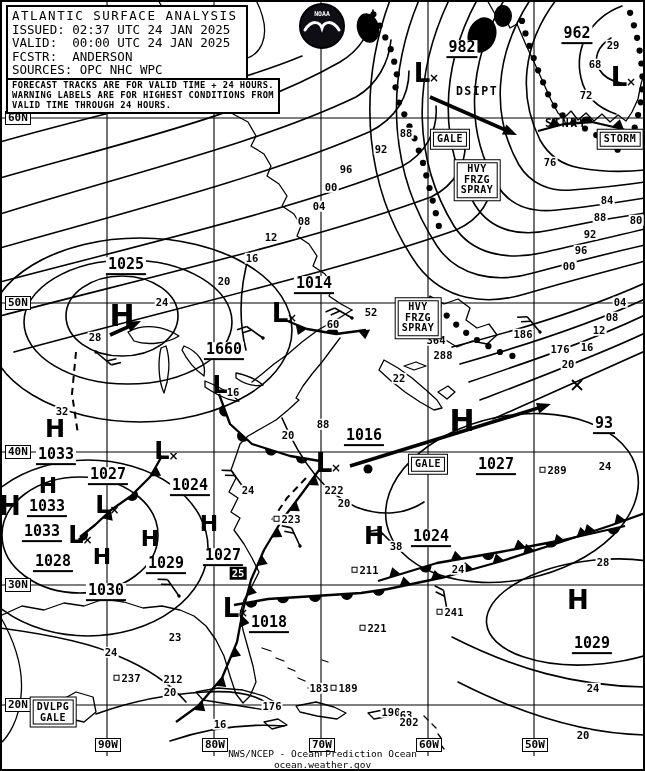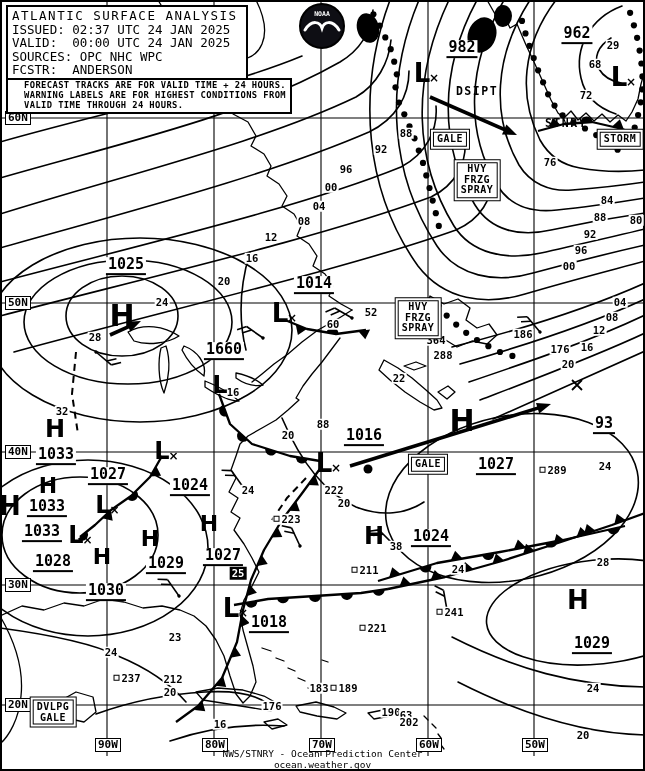--- a/index.html
+++ b/index.html
@@ -6,21 +6,21 @@
   .map{position:relative;width:645px;height:771px;background:#fff;overflow:hidden;
        font-family:"DejaVu Sans Mono",monospace;box-shadow:inset 0 0 0 2px #000;}
   .map svg{position:absolute;left:0;top:0;}
   #labels{position:absolute;left:0;top:0;width:100%;height:100%;}
   .hdr{position:absolute;left:6px;top:5px;background:#fff;border:2px solid #000;
        padding:2px 8px 3px 4px;z-index:6;}
   .hdr div{font-weight:normal;font-size:12.5px;line-height:13.5px;white-space:pre;
        font-family:"DejaVu Sans Mono",monospace;}
   .hdr .t{letter-spacing:1.5px;}
   .ntc{position:absolute;left:6px;top:78px;background:#fff;border:2px solid #000;
-       padding:1px 4px 2px 16px;z-index:6;max-width:292px;}
+       padding:1px 4px 2px 4px;z-index:6;max-width:292px;}
   .ntc div{font-weight:bold;font-size:8.8px;line-height:9.8px;letter-spacing:.4px;
        font-family:"DejaVu Sans Mono",monospace;}
   .center{position:absolute;transform:translate(-50%,-50%);font-weight:bold;line-height:.9;
        font-family:"DejaVu Sans",sans-serif;z-index:4;}
   .center .cx{position:absolute;left:92%;top:48%;font-size:12px;font-weight:bold;}
   .pval{position:absolute;transform:translate(-50%,-50%);font-weight:bold;font-size:15px;
        line-height:1.05;border-bottom:2px solid #000;background:#fff;padding:0 2px;z-index:4;
        font-family:"DejaVu Sans Mono",monospace;}
   .slab{position:absolute;transform:translate(-50%,-50%);font-weight:bold;font-size:10.5px;
        line-height:1;background:#fff;padding:0 1px;z-index:3;white-space:nowrap;
@@ -294,22 +294,22 @@
       <circle cx="322" cy="26" r="22" fill="#0e0e14" stroke="#000" stroke-width="2"></circle>
       <path d="M305,30 C312,19 320,22 322,28 C324,22 332,19 339,30" fill="none" stroke="#fff" stroke-width="3" stroke-linecap="round"></path>
       <text id="logo-text" x="322" y="16" fill="#fff" font-size="6.5" font-family="DejaVu Sans Mono, monospace" font-weight="bold" text-anchor="middle">NOAA</text>
     </g>
   </svg>
 
   <div class="hdr">
     <div class="t">ATLANTIC SURFACE ANALYSIS</div>
     <div>ISSUED: 02:37 UTC 24 JAN 2025</div>
     <div>VALID:  00:00 UTC 24 JAN 2025</div>
+    <div>FCSTR:  ANDERSON</div>
     <div>SOURCES: OPC NHC WPC</div>
-    <div>FCSTR:  ANDERSON</div>
   </div>
 
   <div class="ntc">
     <div>FORECAST TRACKS ARE FOR VALID TIME + 24 HOURS.</div>
     <div>WARNING LABELS ARE FOR HIGHEST CONDITIONS FROM</div>
     <div>VALID TIME THROUGH 24 HOURS.</div>
   </div>
 
   <div id="labels">
       <div class="coord" style="left: 5px; top: 111px;">60N</div>
@@ -447,16 +447,16 @@
       </div>
       <div class="wbox" style="left: 53px; top: 712px;">
         <div>DVLPG</div>
         <div>GALE</div>
       </div>
       <div class="tlab" style="left: 477px; top: 91px;">DSIPT</div>
       <div class="tlab" style="left: 566px; top: 123px;">STNRY</div>
     </div>
 
   <div class="ftr">
-    <div>NWS/STNRY - Ocean Prediction Center</div>
+    <div>NWS/NCEP - Ocean Prediction Ocean</div>
     <div>ocean.weather.gov</div>
   </div>
 </div>
 
 </body></html>

